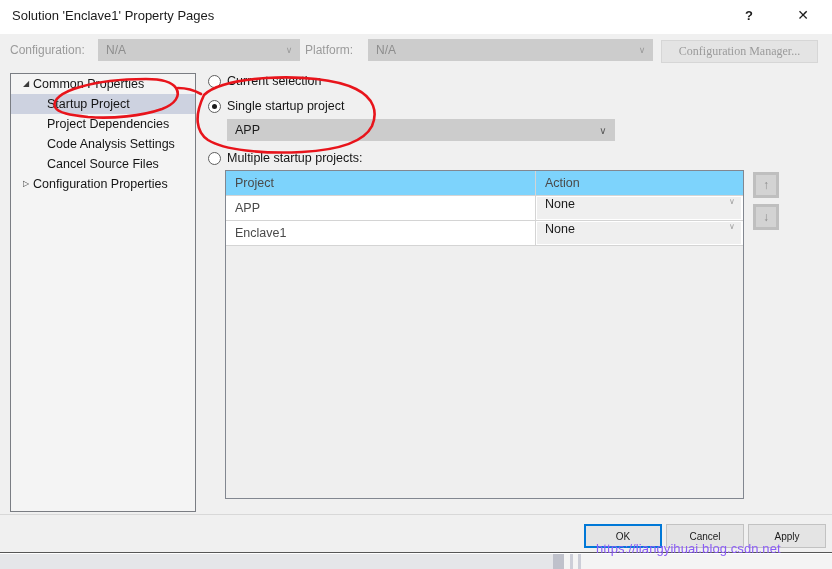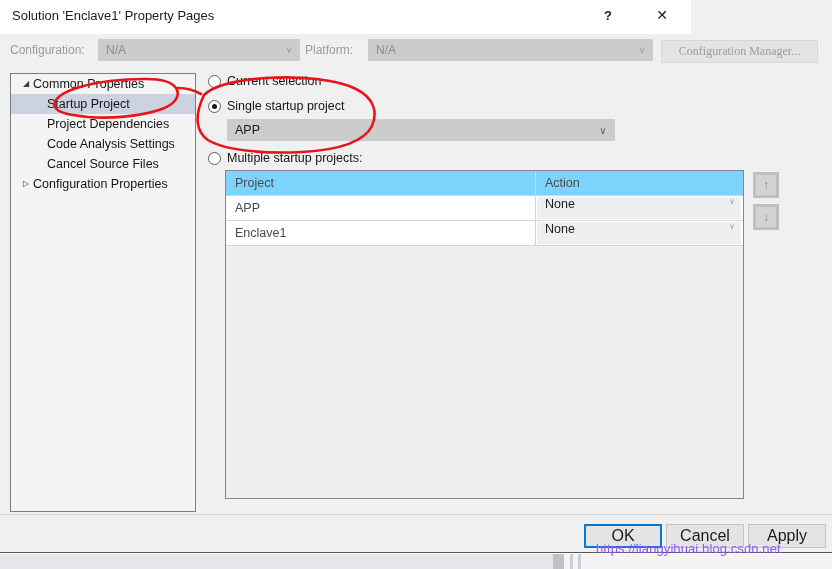--- a/index.html
+++ b/index.html
@@ -22,21 +22,21 @@
     width: 832px;
     height: 553px;
     background: #f0f0f0;
     border-bottom: 1px solid #565656;
     box-sizing: border-box;
   }
   
   .titlebar {
     position: absolute;
     left: 0; top: 0;
-    width: 691px;
+    width: 832px;
     height: 34px;
     background: #ffffff;
   }
   .title-text {
     position: absolute;
     left: 12px; top: 8px;
     font-size: 13px;
     color: #1b1b1b;
     white-space: nowrap;
   }
@@ -298,21 +298,21 @@
     width: 832px; height: 1px;
     background: #d8d8d8;
   }
   .dlg-btn {
     position: absolute;
     top: 524px;
     width: 78px; height: 24px;
     background: #e4e4e4;
     border: 1px solid #c2c2c2;
     box-sizing: border-box;
-    font-size: 16px;
+    font-size: 10px;
     color: #1b1b1b;
     font-family: "Liberation Sans", sans-serif;
     cursor: default;
     padding: 0;
   }
   #btn-ok { left: 584px; border: 2px solid #0078d7; }
   #btn-cancel { left: 666px; }
   #btn-apply { left: 748px; }
   
   .bg-strip {

